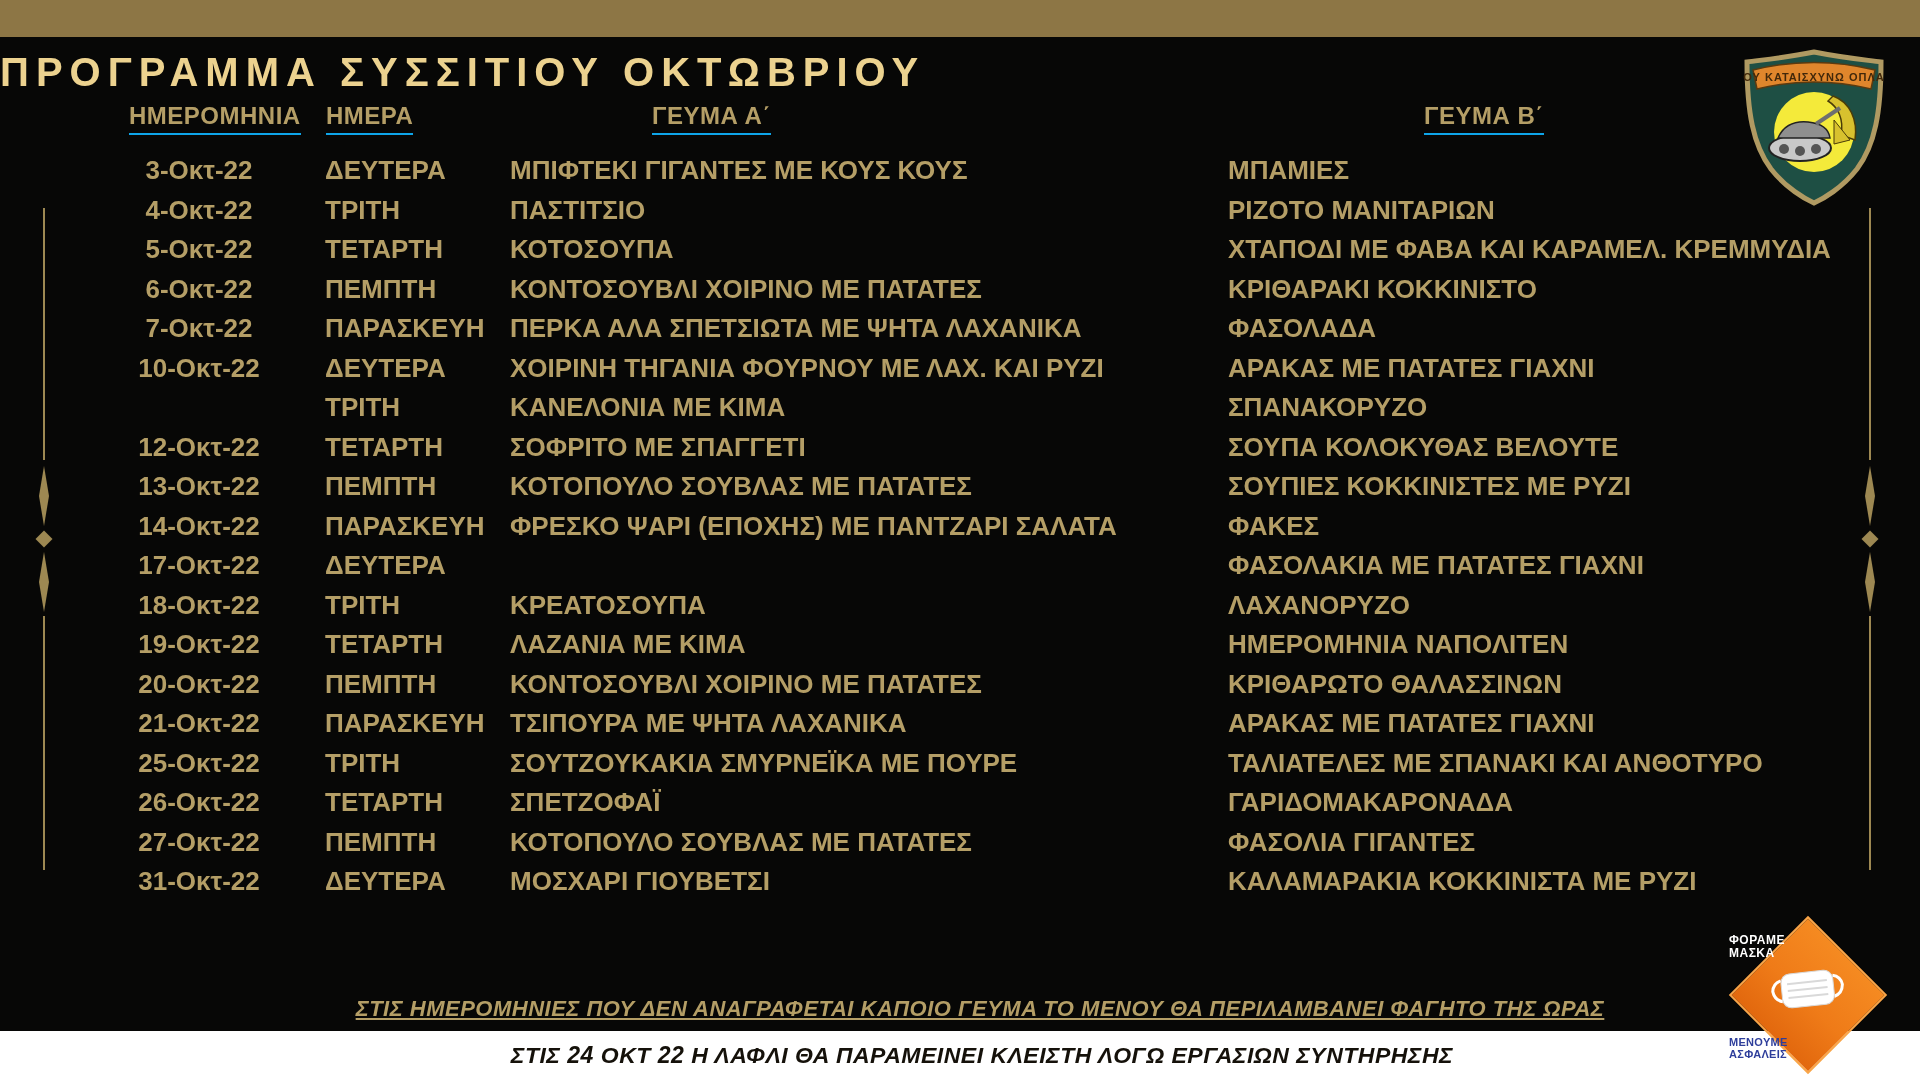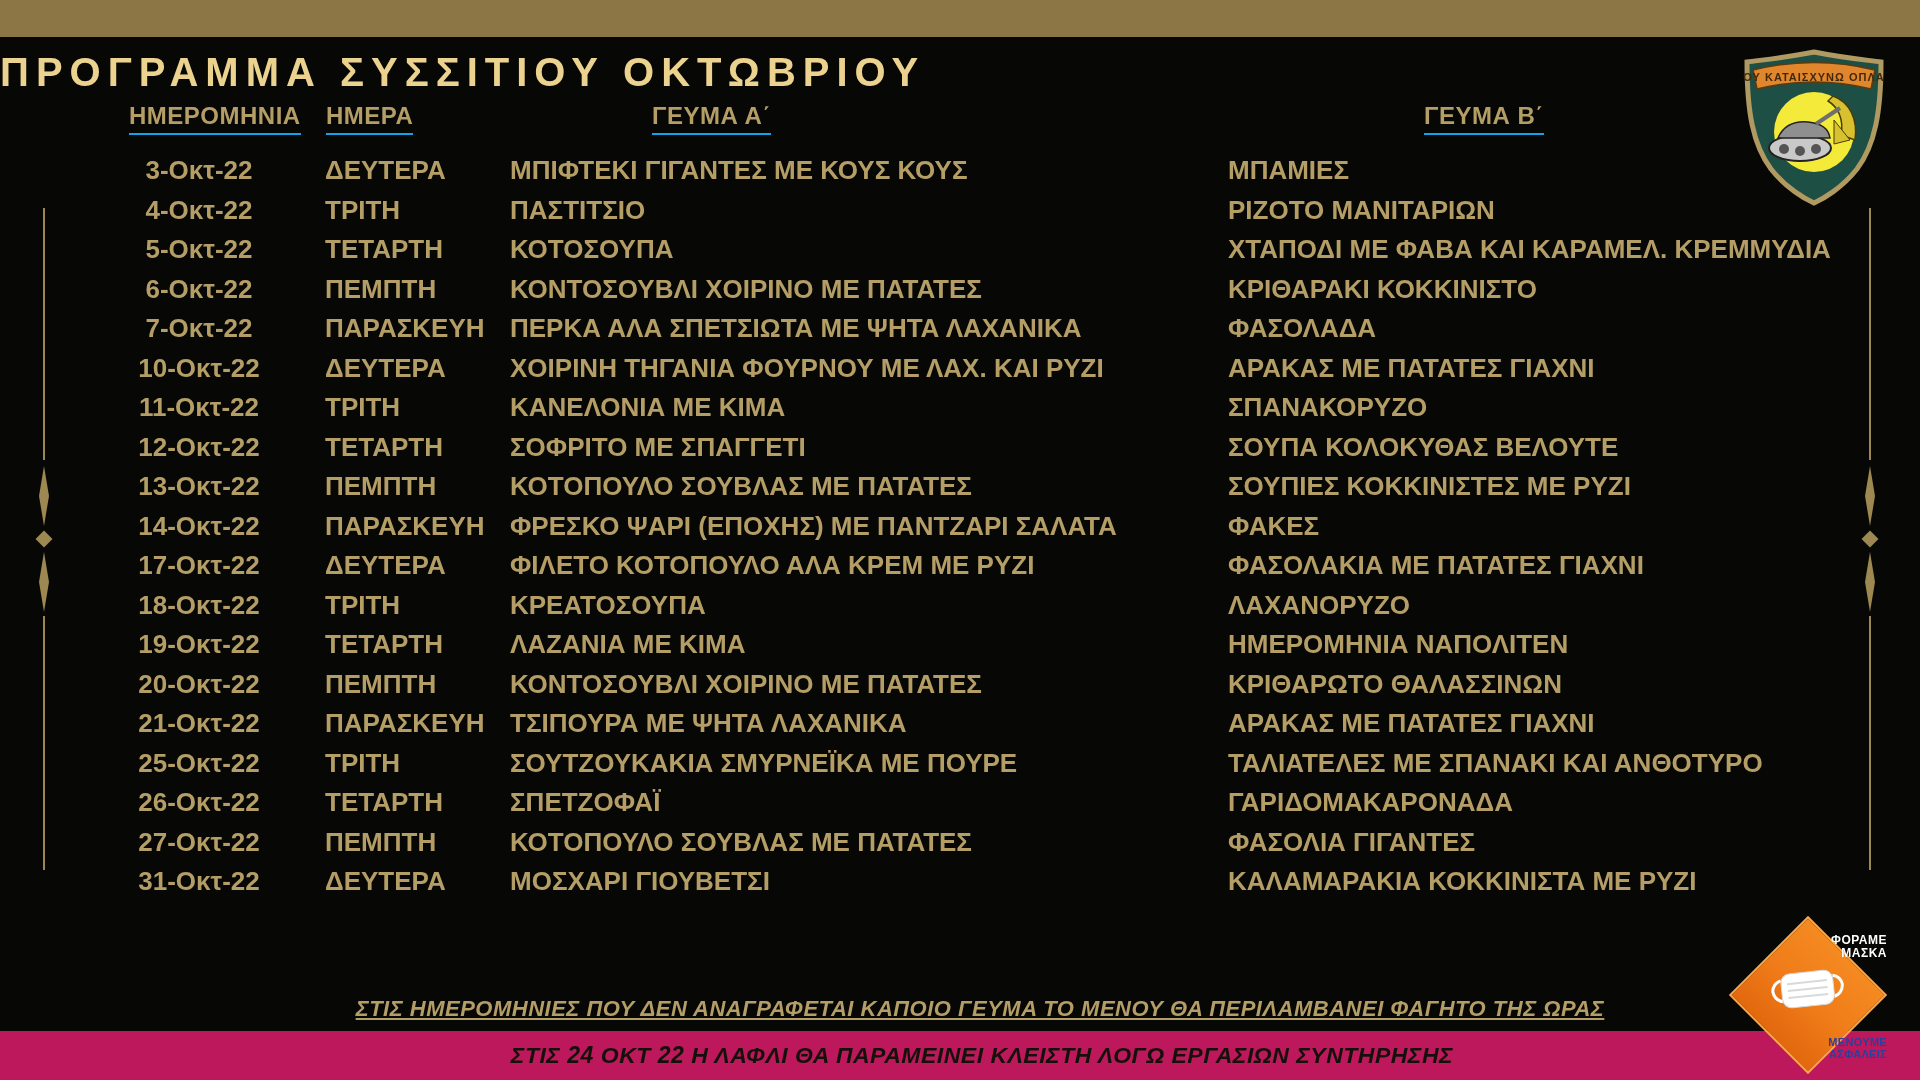--- a/index.html
+++ b/index.html
@@ -4,21 +4,21 @@
 <style>
   html,body { margin:0; padding:0; background:#000; }
   .stage {
     position:relative; width:1920px; height:1080px;
     background:#070706; overflow:hidden;
     font-family:"Liberation Sans", sans-serif;
     -webkit-font-smoothing:antialiased;
   }
   
   .band-top    { position:absolute; left:0; top:0;      width:100%; height:37px;  background:#8d7645; }
-  .band-bottom { position:absolute; left:0; top:1031px; width:100%; height:49px;  background:#be185d; }
+  .band-bottom { position:absolute; left:0; top:1031px; width:100%; height:49px;  background:#ffffff; }
 
   
   .title {
     position:absolute; left:0; top:50px; width:100%;
     text-align:left; font-size:40px; font-weight:bold;
     letter-spacing:7px; color:#ecd28f; white-space:nowrap;
   }
 
   
   .col-head {
@@ -78,21 +78,21 @@
   .emblem { position:absolute; left:1738px; top:48px; width:152px; height:160px; }
 
   
   .mask-badge { position:absolute; left:1729px; top:912px; width:158px; height:166px; }
   .badge-diamond {
     position:absolute; left:23px; top:27px; width:112px; height:112px;
     transform:rotate(45deg);
     background:linear-gradient(180deg,#f58a21 0%, #ef7b18 55%, #e2680e 100%);
     border:2px solid #f9a548; box-sizing:border-box;
   }
-  .badge-text { position:absolute; width:100%; text-align:right; font-weight:bold; line-height:13px; }
+  .badge-text { position:absolute; width:100%; text-align:left; font-weight:bold; line-height:13px; }
   .badge-text.top    { top:22px; color:#fff; font-size:12px; letter-spacing:0.5px; }
   .badge-text.bottom { top:124px; color:#2e3e9b; font-size:11px; line-height:12px; letter-spacing:0.3px; }
   .badge-mask-icon { position:absolute; left:39px; top:54px; }
 </style>
 </head>
 <body>
 
 <div class="stage">
 
   <div class="band-top"></div>
@@ -141,21 +141,20 @@
     </div>
 
     <div class="menu-row">
       <span class="cell-date">10-Οκτ-22</span>
       <span class="cell-day">ΔΕΥΤΕΡΑ</span>
       <span class="cell-meal-a">ΧΟΙΡΙΝΗ ΤΗΓΑΝΙΑ ΦΟΥΡΝΟΥ ΜΕ ΛΑΧ. ΚΑΙ ΡΥΖΙ</span>
       <span class="cell-meal-b">ΑΡΑΚΑΣ ΜΕ ΠΑΤΑΤΕΣ ΓΙΑΧΝΙ</span>
     </div>
 
     <div class="menu-row">
-      <span class="cell-date">11-Οκτ-22</span>
       <span class="cell-day">ΤΡΙΤΗ</span>
       <span class="cell-meal-a">ΚΑΝΕΛΟΝΙΑ ΜΕ ΚΙΜΑ</span>
       <span class="cell-meal-b">ΣΠΑΝΑΚΟΡΥΖΟ</span>
     </div>
 
     <div class="menu-row">
       <span class="cell-date">12-Οκτ-22</span>
       <span class="cell-day">ΤΕΤΑΡΤΗ</span>
       <span class="cell-meal-a">ΣΟΦΡΙΤΟ ΜΕ ΣΠΑΓΓΕΤΙ</span>
       <span class="cell-meal-b">ΣΟΥΠΑ ΚΟΛΟΚΥΘΑΣ ΒΕΛΟΥΤΕ</span>
@@ -171,21 +170,20 @@
     <div class="menu-row">
       <span class="cell-date">14-Οκτ-22</span>
       <span class="cell-day">ΠΑΡΑΣΚΕΥΗ</span>
       <span class="cell-meal-a">ΦΡΕΣΚΟ ΨΑΡΙ (ΕΠΟΧΗΣ) ΜΕ ΠΑΝΤΖΑΡΙ ΣΑΛΑΤΑ</span>
       <span class="cell-meal-b">ΦΑΚΕΣ</span>
     </div>
 
     <div class="menu-row">
       <span class="cell-date">17-Οκτ-22</span>
       <span class="cell-day">ΔΕΥΤΕΡΑ</span>
-      <span class="cell-meal-a">ΦΙΛΕΤΟ ΚΟΤΟΠΟΥΛΟ ΑΛΑ ΚΡΕΜ ΜΕ ΡΥΖΙ</span>
       <span class="cell-meal-b">ΦΑΣΟΛΑΚΙΑ ΜΕ ΠΑΤΑΤΕΣ ΓΙΑΧΝΙ</span>
     </div>
 
     <div class="menu-row">
       <span class="cell-date">18-Οκτ-22</span>
       <span class="cell-day">ΤΡΙΤΗ</span>
       <span class="cell-meal-a">ΚΡΕΑΤΟΣΟΥΠΑ</span>
       <span class="cell-meal-b">ΛΑΧΑΝΟΡΥΖΟ</span>
     </div>
 

